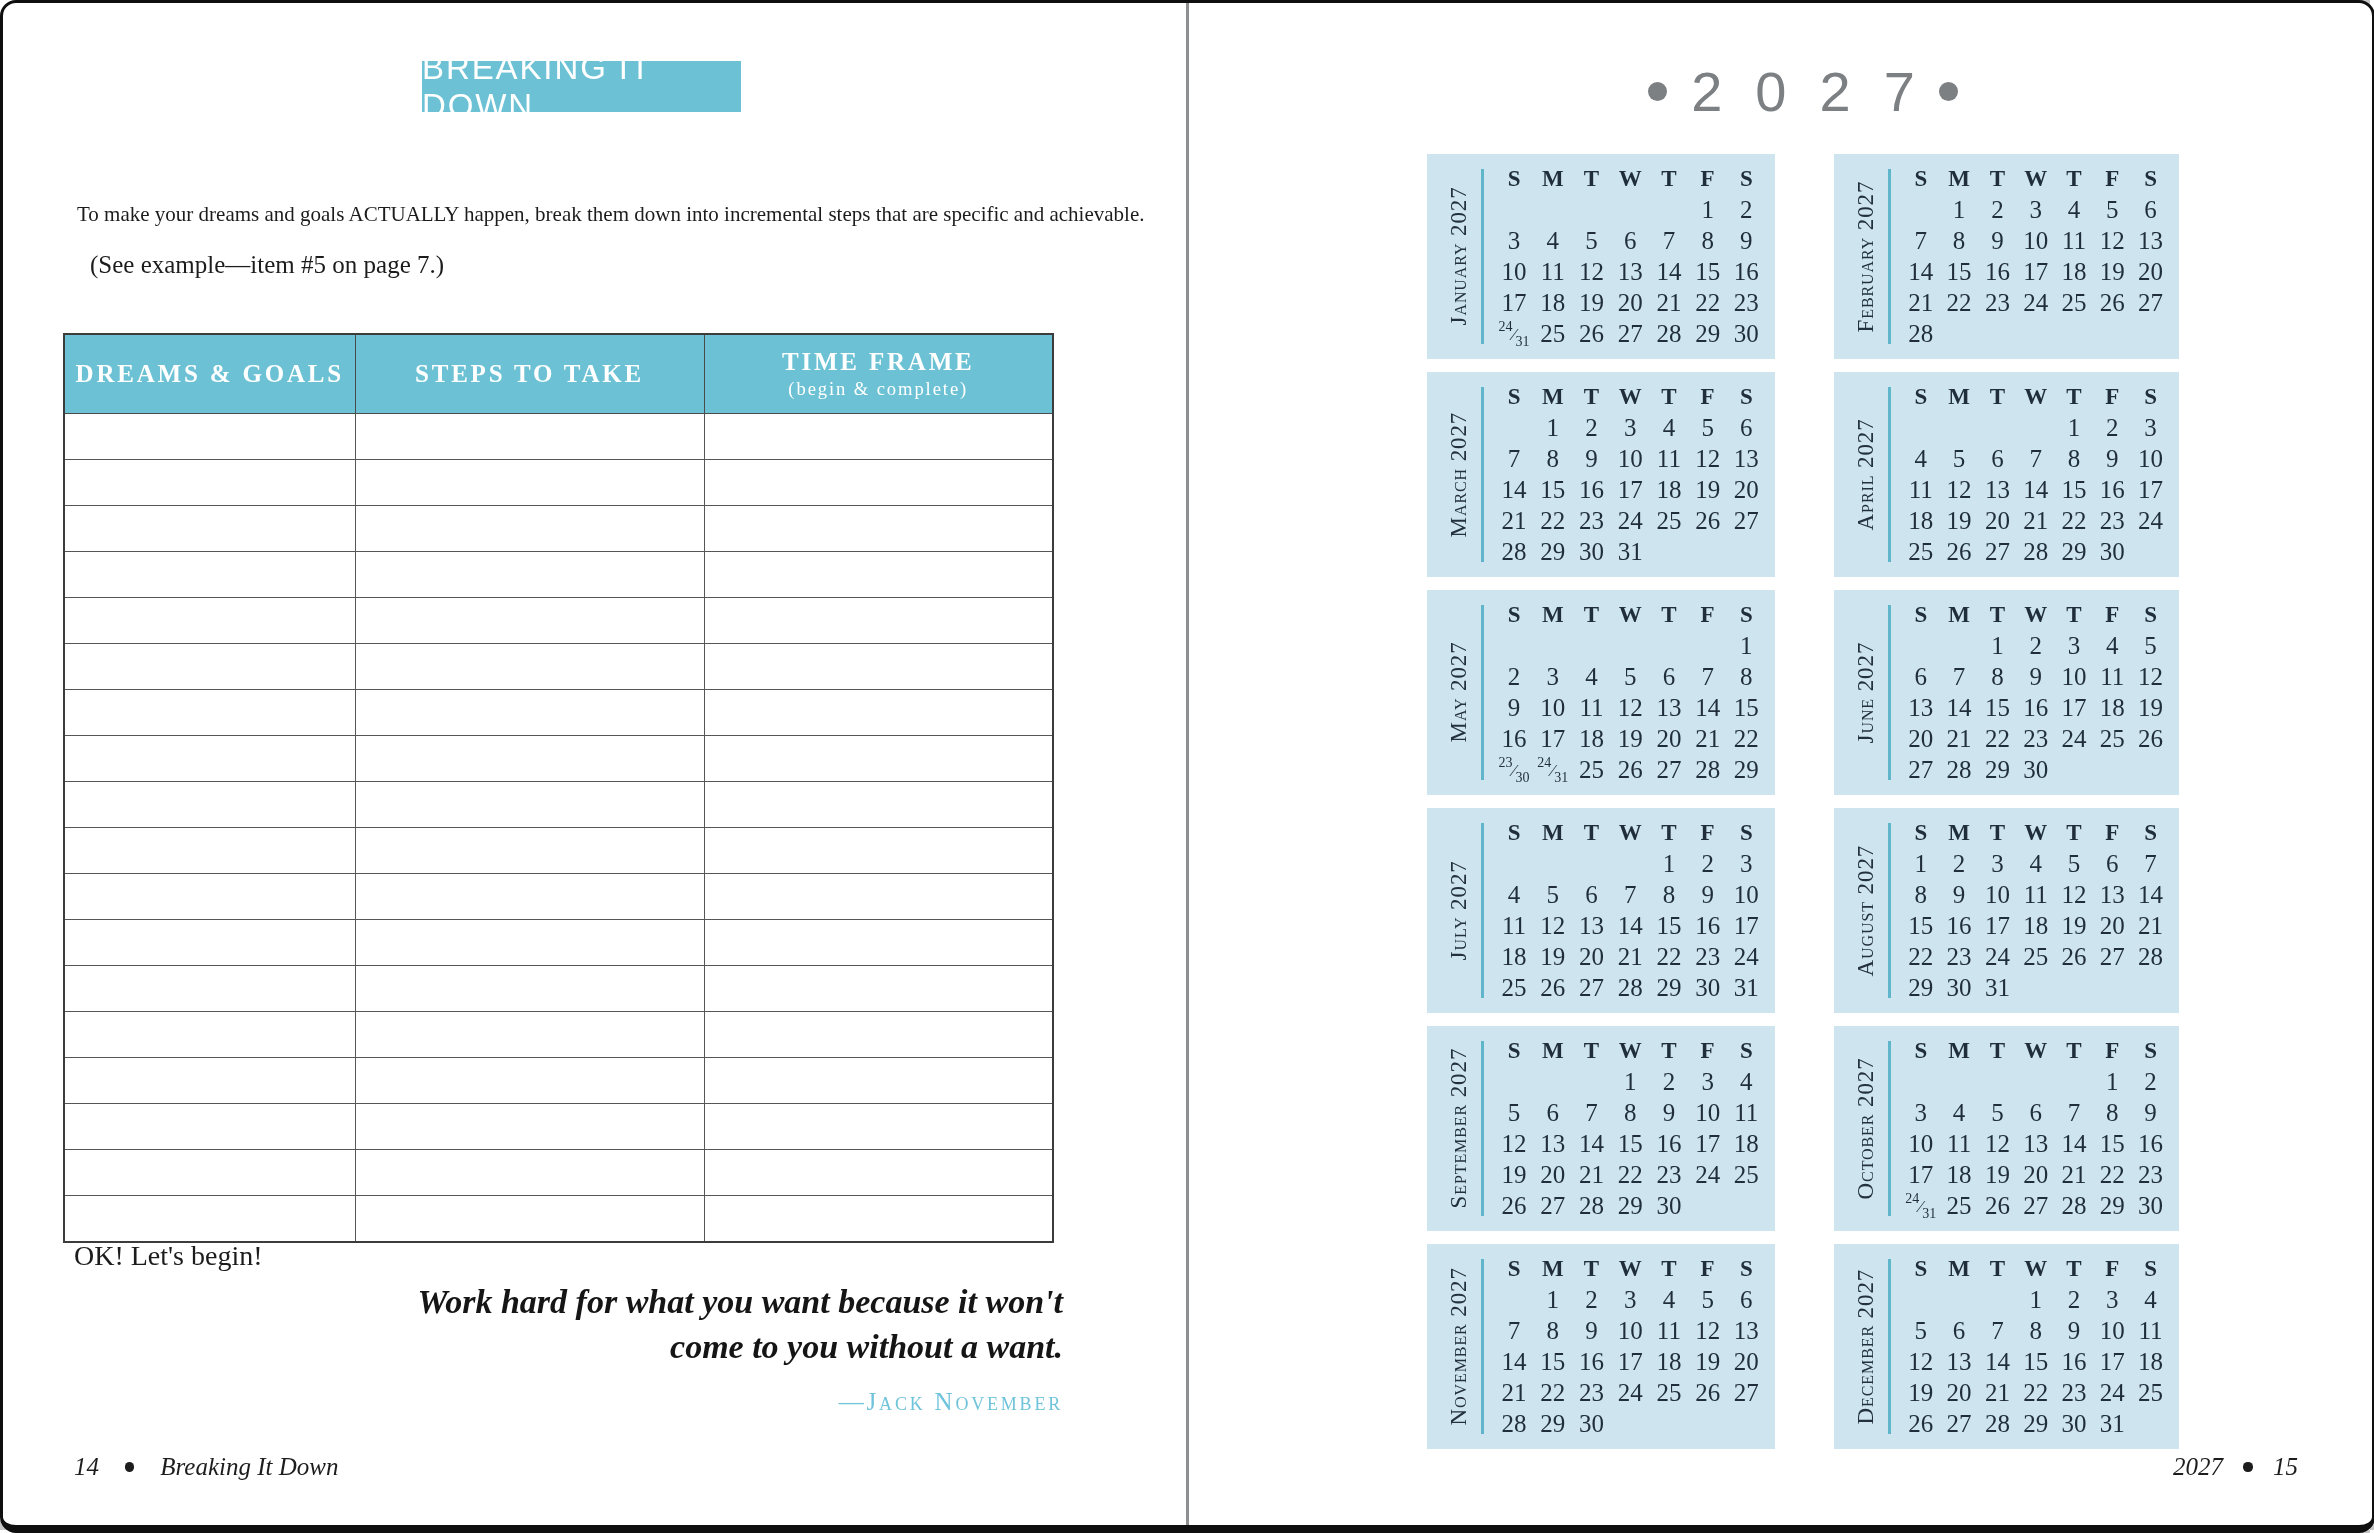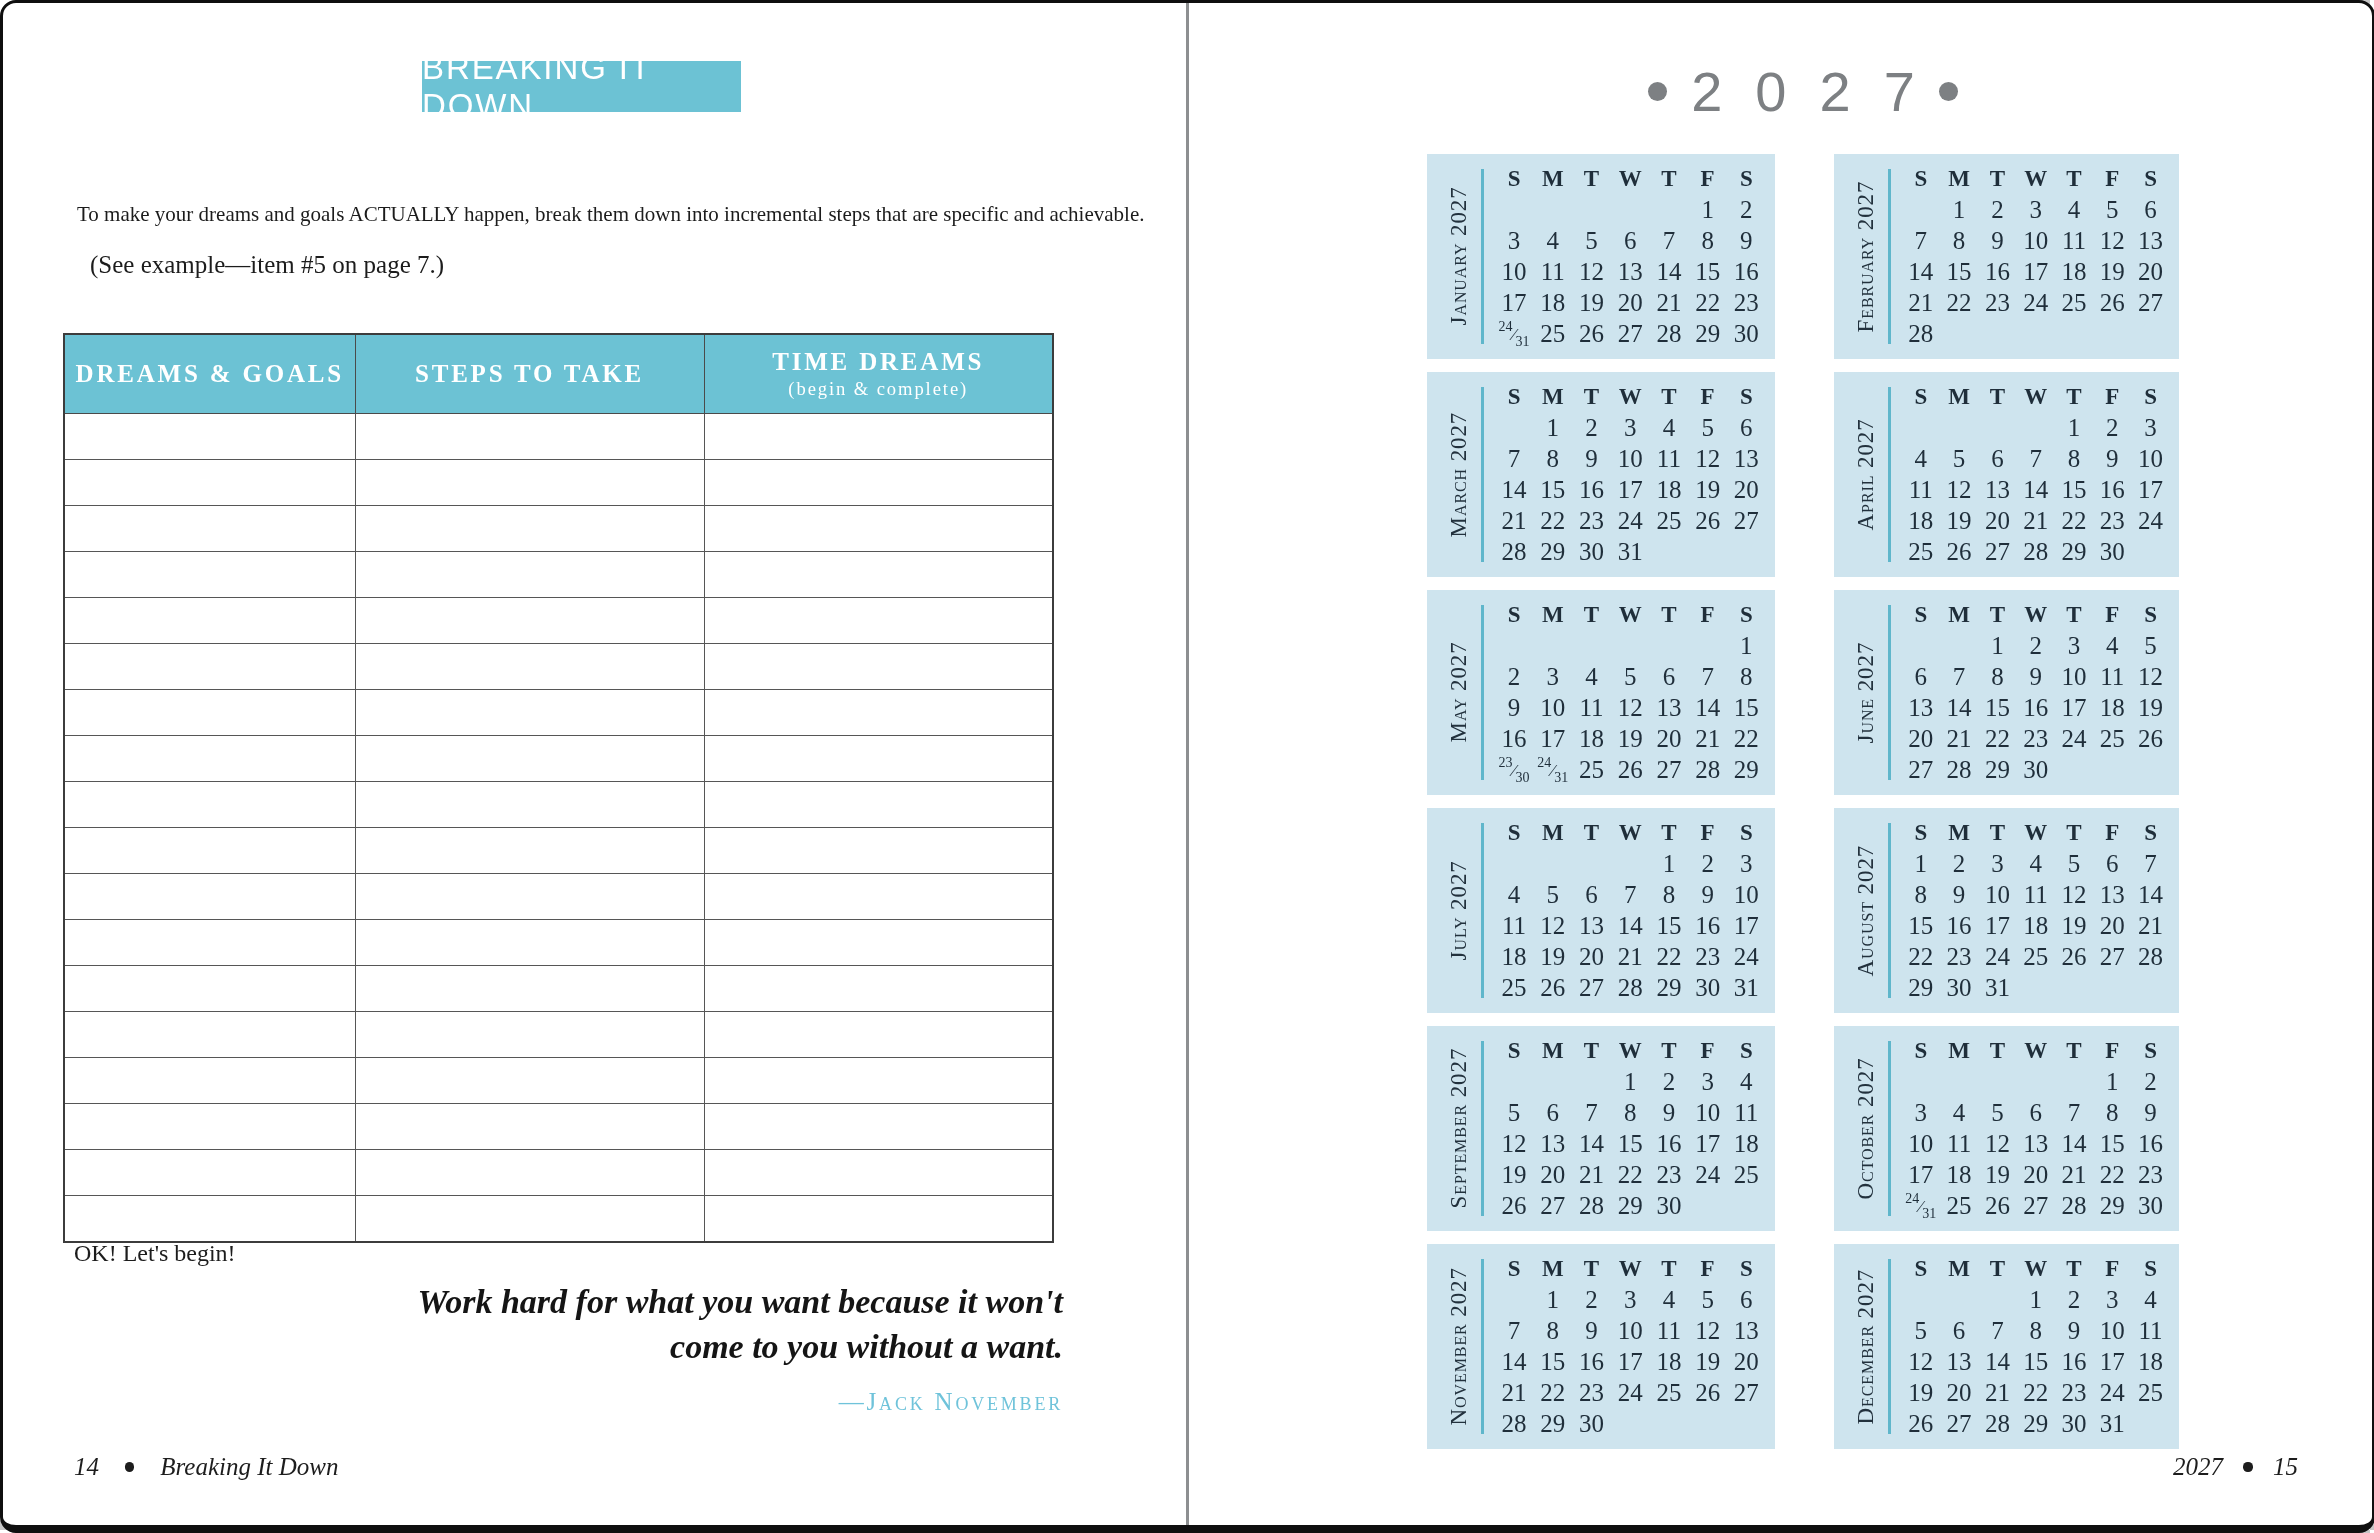--- a/index.html
+++ b/index.html
@@ -32,21 +32,21 @@
   .goals-table{
     position:absolute;left:60px;top:330px;width:989px;
     border-collapse:collapse;table-layout:fixed;border:2.8px solid #3c3c3c;
   }
   .goals-table th{
     background:var(--teal);color:#fff;height:76px;border:1.9px solid #4a4a4a;
     font-weight:700;letter-spacing:2.8px;font-size:25px;text-align:center;vertical-align:middle;
   }
   .th-sub{display:block;font-weight:400;font-size:18.6px;letter-spacing:1.9px;margin-top:2.8px;}
   .goals-table td{height:43px;border:1.9px solid #565656;background:#fff;}
-  .begin{position:absolute;left:71px;top:1237px;margin:0;font-size:24px;color:#1c1c1c;}
+  .begin{position:absolute;left:71px;top:1237px;margin:0;font-size:28px;color:#1c1c1c;}
   .quote{position:absolute;left:71px;top:1276px;width:989px;text-align:right;}
   .quote-line{font-style:italic;font-weight:700;font-size:34px;line-height:45px;color:#151515;}
   .quote-attr{margin-top:18.6px;font-variant:small-caps;font-size:25px;letter-spacing:2.8px;color:var(--accent-text);}
   .footer{position:absolute;top:1450px;font-style:italic;font-size:25px;color:#1d1d1d;display:flex;align-items:center;}
   .footer-left{left:71px;}
   .footer-right{right:74px;}
   .dot{width:9.3px;height:9.3px;border-radius:50%;background:#1d1d1d;display:inline-block;margin:0 26px;}
   .footer-right .dot{margin:0 20.4px;}
 
   
@@ -94,21 +94,21 @@
         </colgroup>
       <thead>
         <tr>
           <th>
             <span class="th-main">DREAMS &amp; GOALS</span>
           </th>
           <th>
             <span class="th-main">STEPS TO TAKE</span>
           </th>
           <th>
-            <span class="th-main">TIME DREAMS</span>
+            <span class="th-main">TIME FRAME</span>
             <span class="th-sub">(begin &amp; complete)</span>
           </th>
         </tr>
       </thead>
       <tbody id="goals-body">
           <tr>
             <td></td>
             <td></td>
             <td></td>
           </tr>

